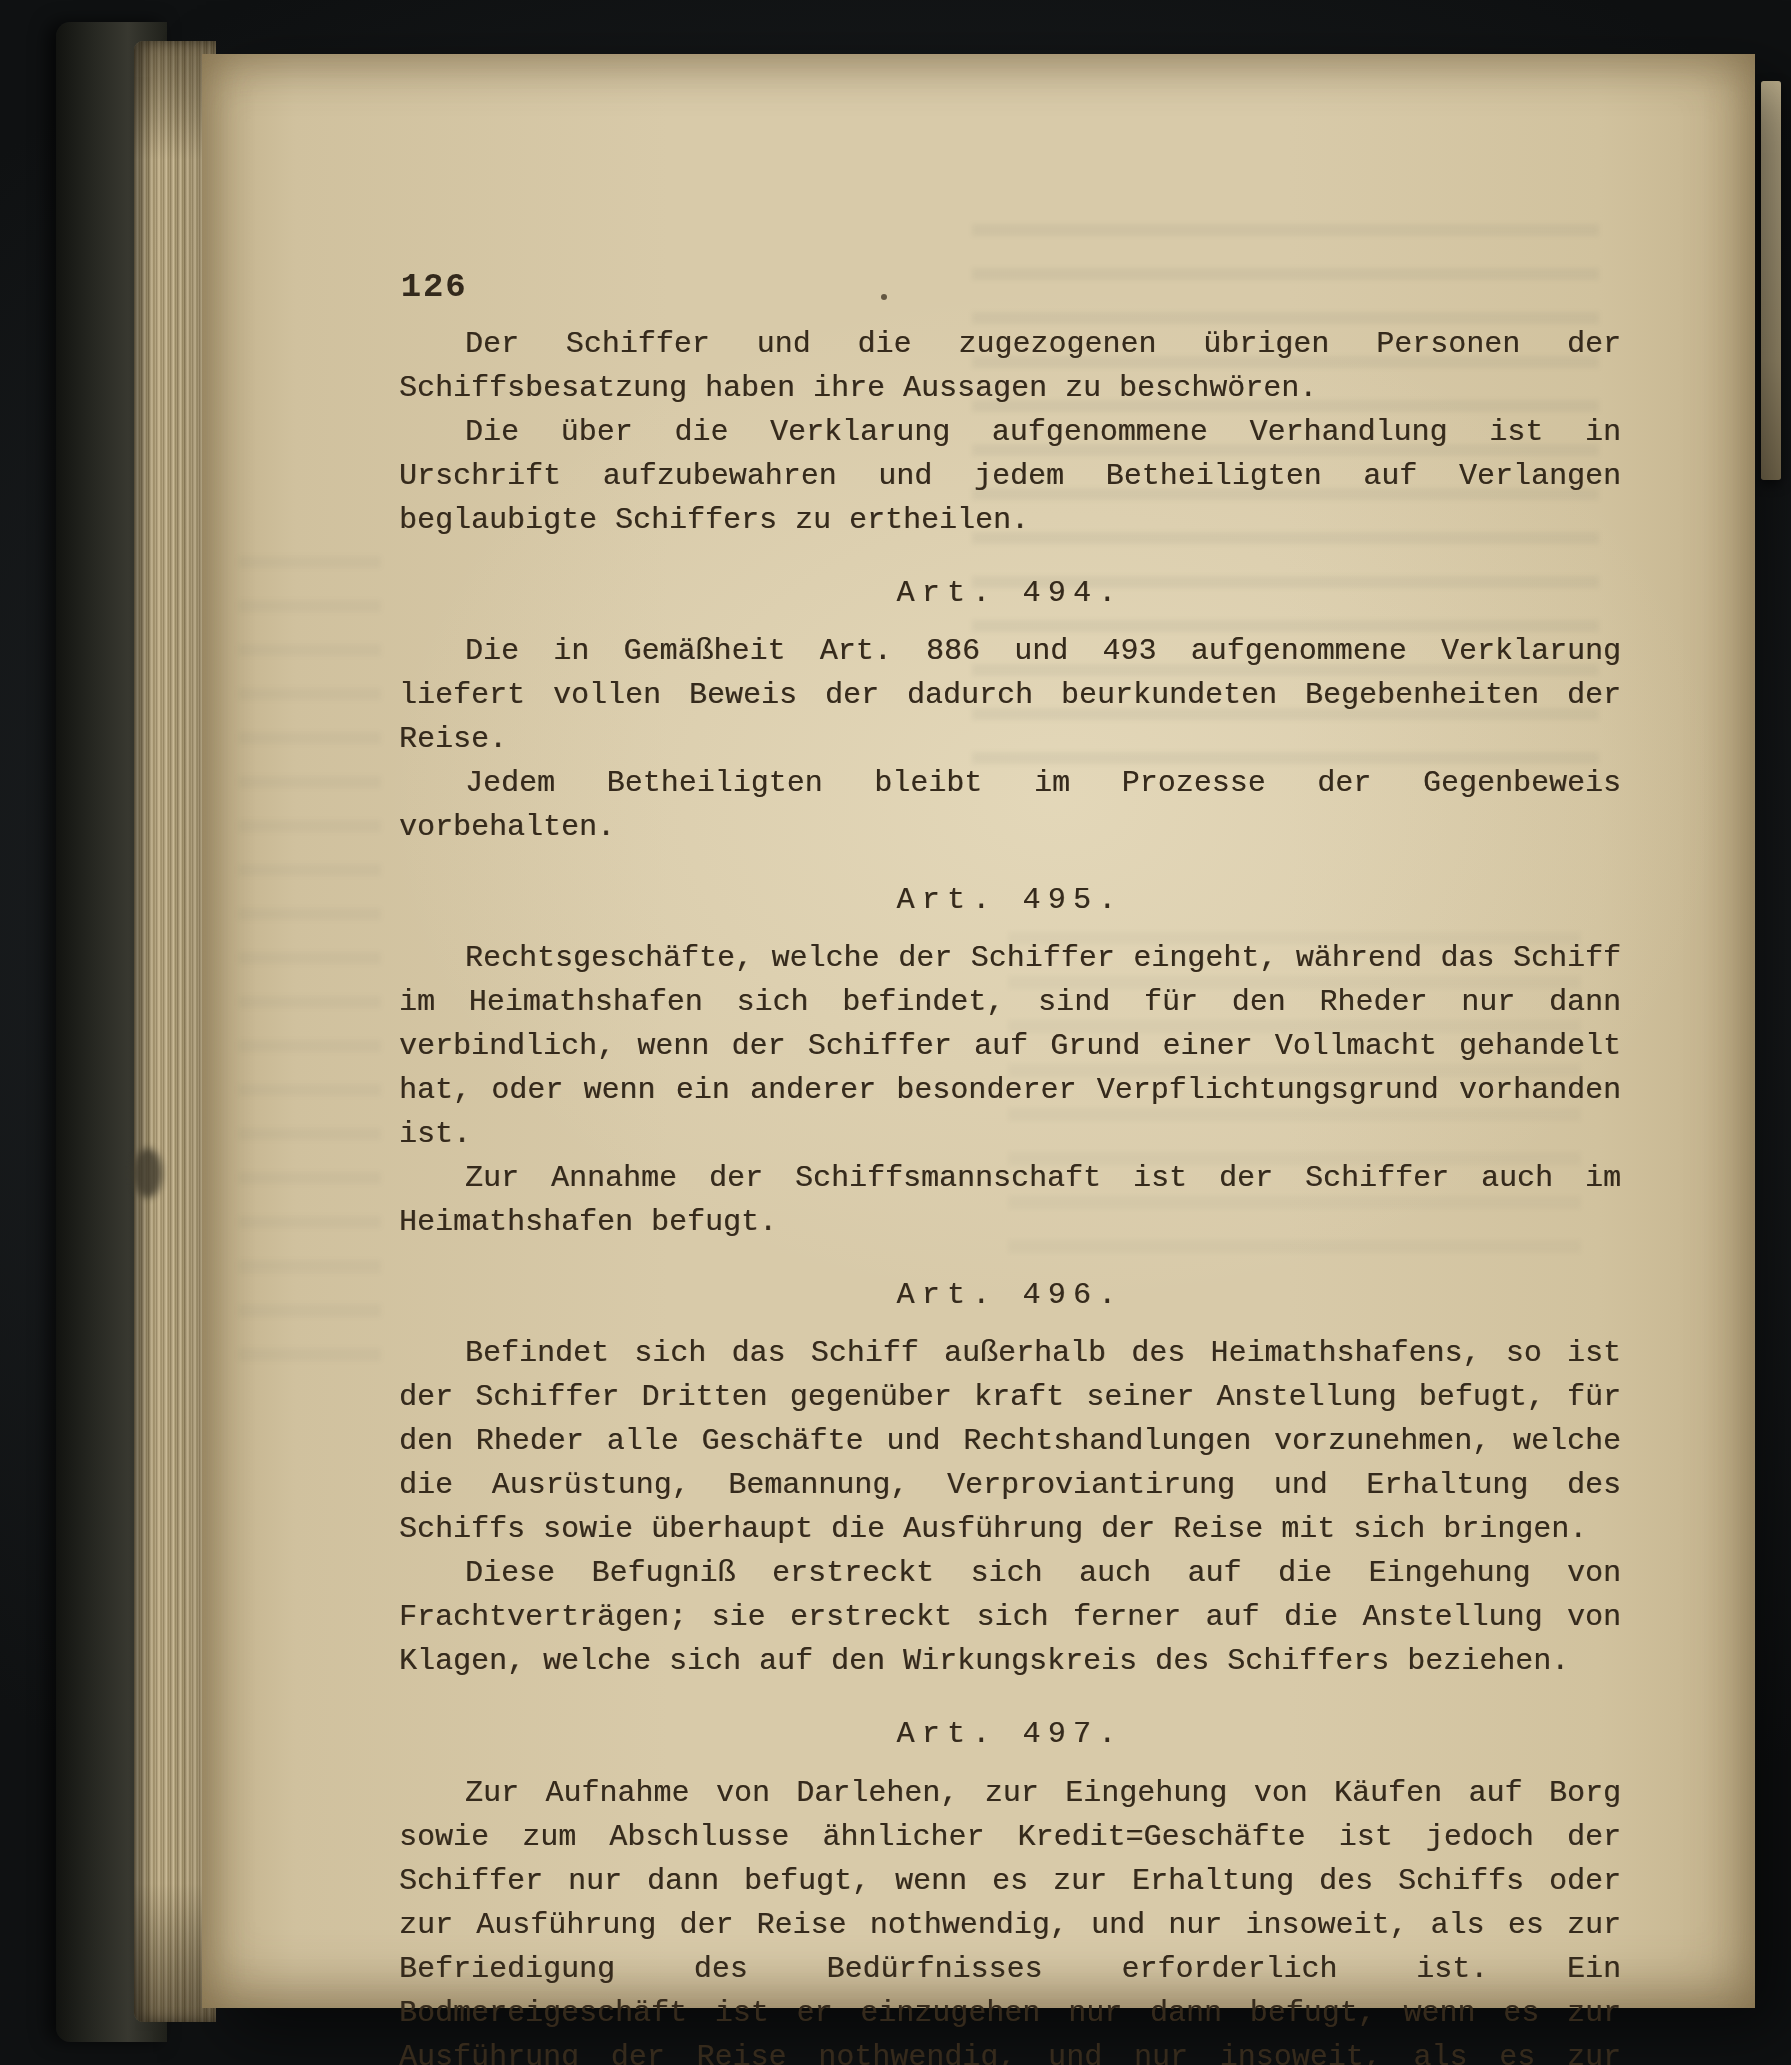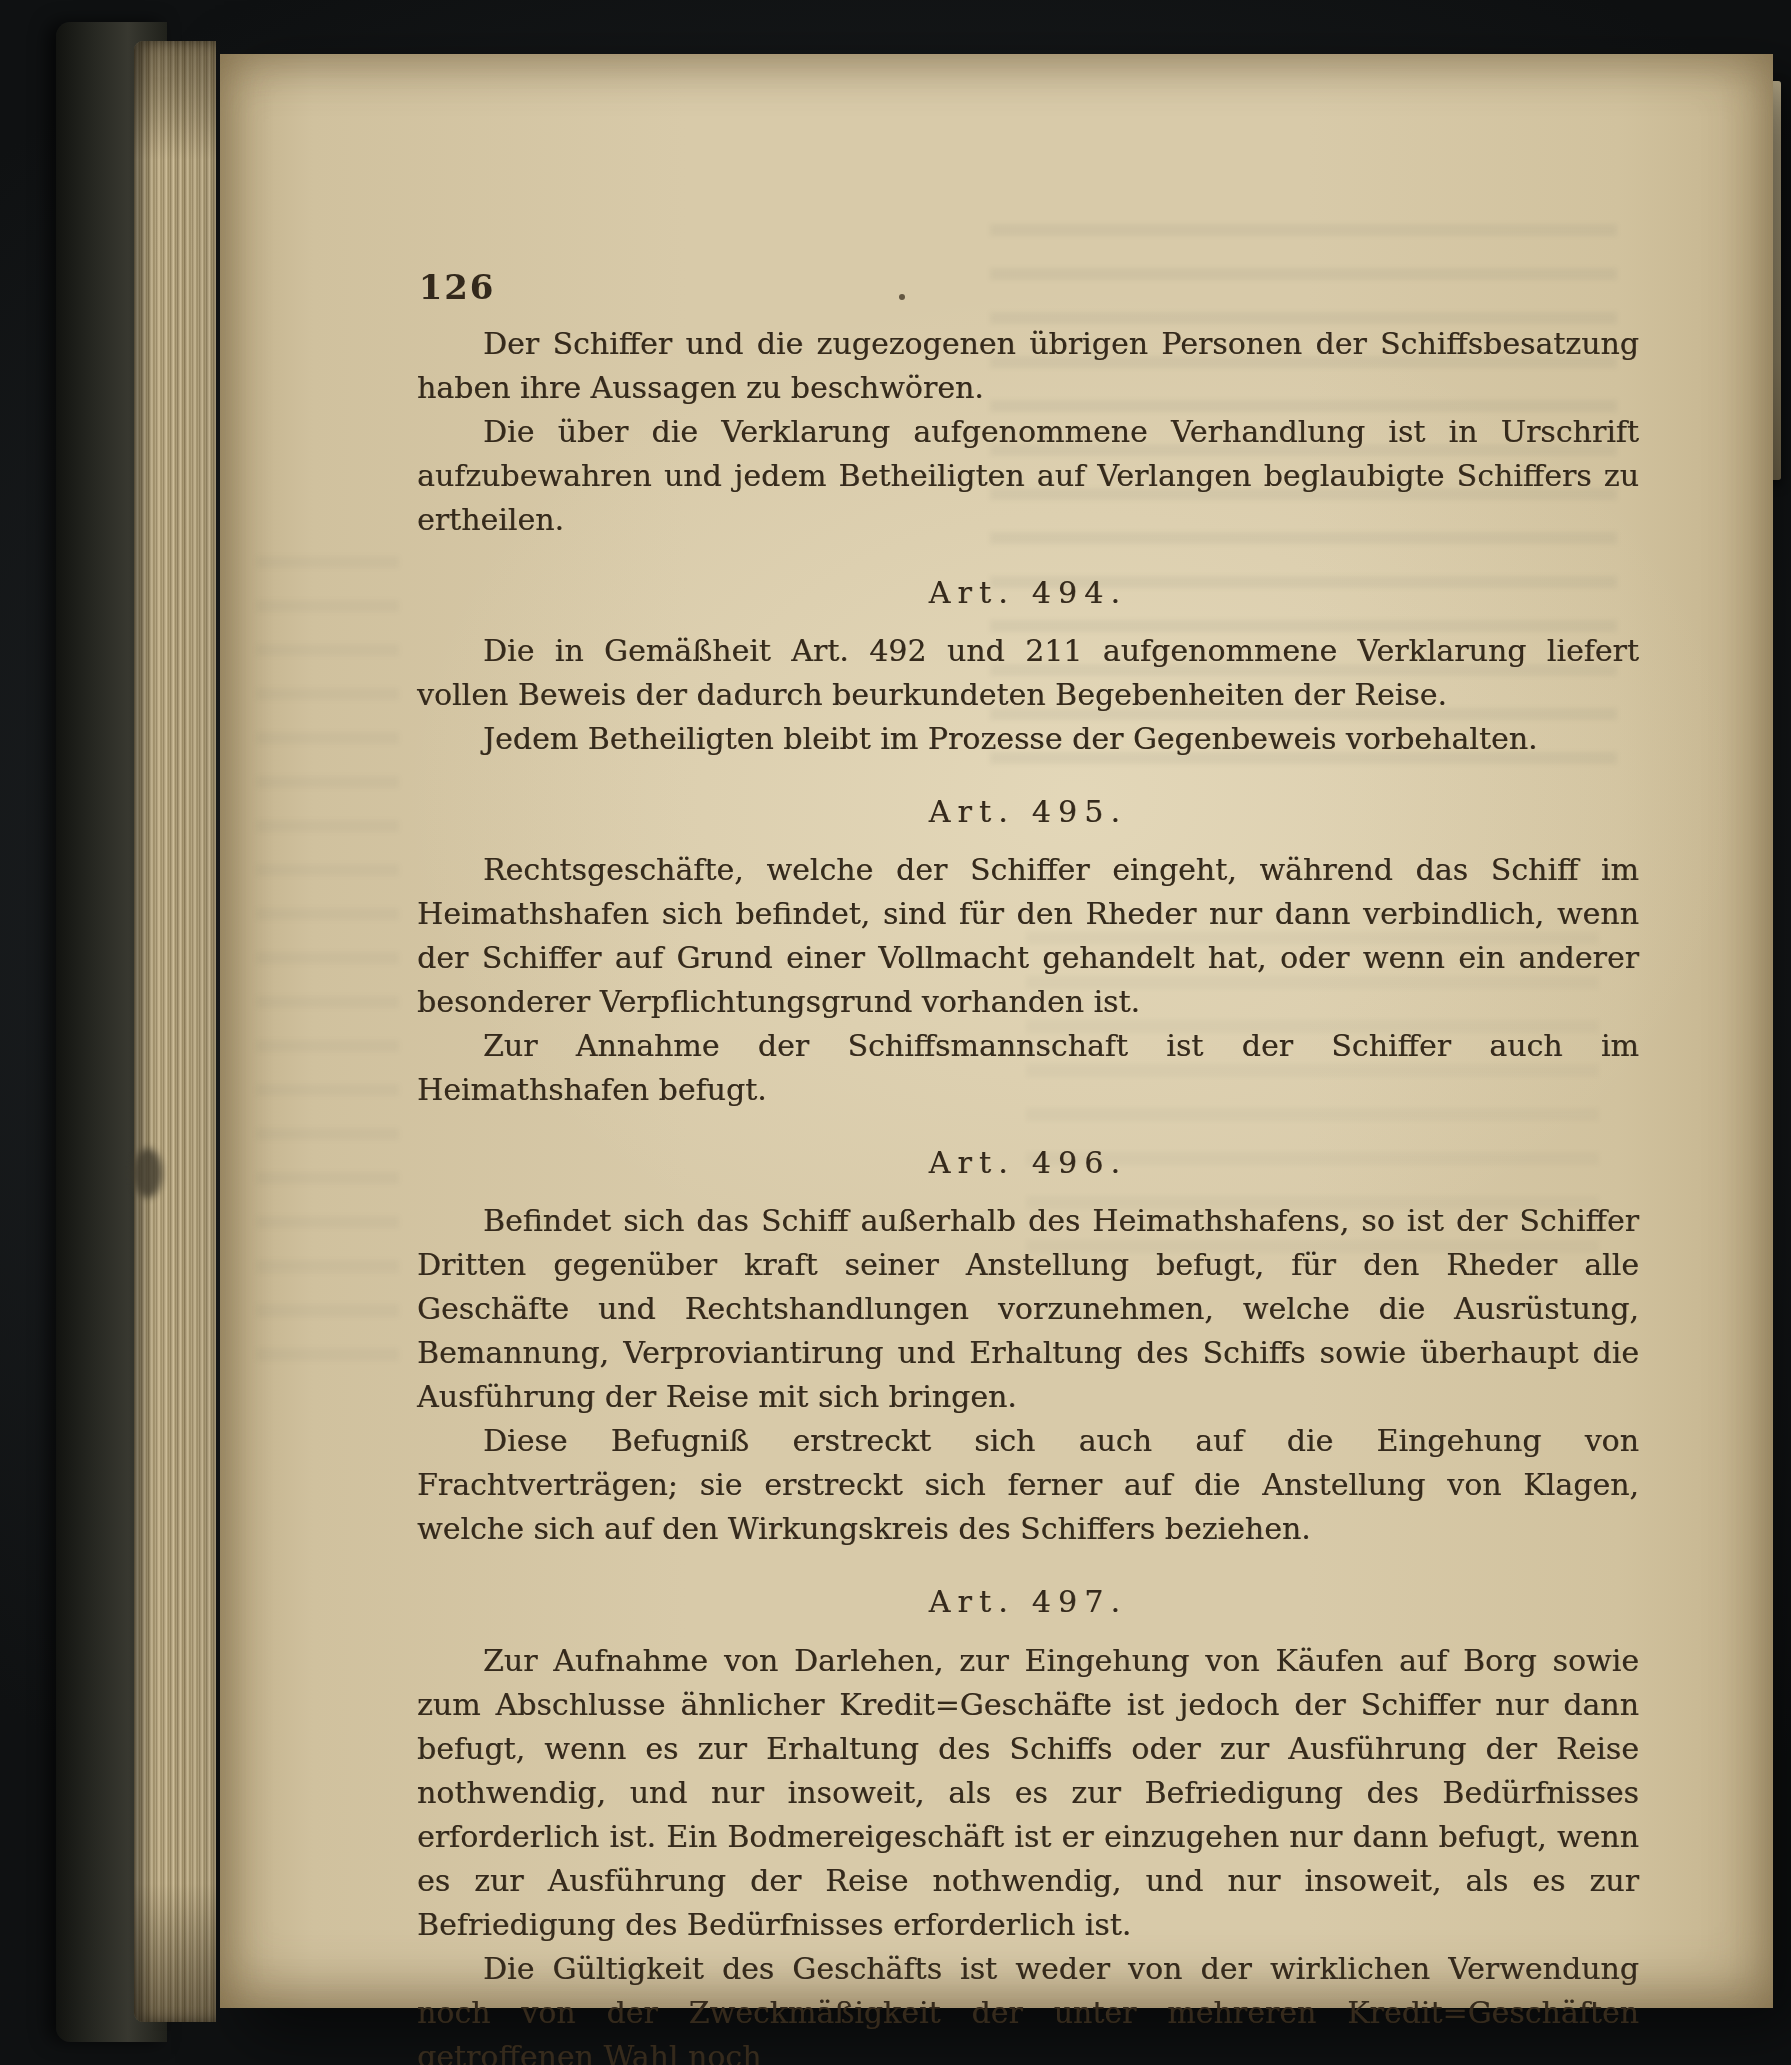--- a/index.html
+++ b/index.html
@@ -25,30 +25,31 @@
   .stain {
     position:absolute; left:133px; top:1148px; width:29px; height:50px;
     background:#3f3a2d; opacity:0.8; border-radius:50%; filter:blur(3.6px);
   }
   .page-sliver {
     position:absolute; left:1761px; top:81px; width:19.7px; height:399px;
     background:linear-gradient(180deg,#cfc09a 0%,#b3a37d 70%,#8f805f 100%);
     border-radius:2.7px; box-shadow:0 4.5px 10.7px rgba(0,0,0,0.5);
   }
   .page {
-    position:absolute; left:220px; top:54px; width:1553px; height:1954px;
+    position:absolute; left:202px; top:54px; width:1553px; height:1954px;
     background:
       radial-gradient(ellipse 1119px 851px at 55% 38%, rgba(248,240,214,0.35) 0%, rgba(248,240,214,0) 60%),
       linear-gradient(90deg,#bfae88 0%,#d0c19e 6%,#d8caa9 30%,#d8caa9 70%,#d1c29e 90%,#c3b28c 100%);
     box-shadow:
       27px 23px 63px rgba(0,0,0,0.55),
       inset 0 19.7px 40px rgba(96,76,44,0.25),
       inset 0 -27px 49px rgba(96,76,44,0.30),
       inset -23px 0 49px rgba(96,76,44,0.22),
       inset 18px 0 36px rgba(96,76,44,0.18);
+    font-family: Liberation Mono, monospace;
   }
   .ghost {
     position:absolute;
     background:repeating-linear-gradient(180deg, rgba(104,108,92,0.16) 0 12.5px, rgba(104,108,92,0) 12.5px 44px);
     filter:blur(2.7px); opacity:0.5; pointer-events:none;
   }
   .ghost-a { left:770px; top:170px; width:627px; height:564px; }
   .ghost-b { left:36px; top:502px; width:143px; height:806px; opacity:0.35; }
   .ghost-c { left:806px; top:878px; width:573px; height:340px; opacity:0.3; }
   .speck {
@@ -90,21 +91,21 @@
     <div class="ghost ghost-c"></div>
     <div class="speck"></div>
 
     <div class="text-block">
       <div class="page-number">126</div>
 
       <p class="para">Der Schiffer und die zugezogenen übrigen Personen der Schiffsbesatzung haben ihre Aussagen zu beschwören.</p>
       <p class="para">Die über die Verklarung aufgenommene Verhandlung ist in Urschrift aufzubewahren und jedem Betheiligten auf Verlangen beglaubigte Schiffers zu ertheilen.</p>
 
       <h3 class="art-heading">Art. 494.</h3>
-      <p class="para">Die in Gemäßheit Art. 492 und 211 aufgenommene Verklarung liefert vollen Beweis der dadurch beurkundeten Begebenheiten der Reise.</p>
+      <p class="para">Die in Gemäßheit Art. 886 und 493 aufgenommene Verklarung liefert vollen Beweis der dadurch beurkundeten Begebenheiten der Reise.</p>
       <p class="para">Jedem Betheiligten bleibt im Prozesse der Gegenbeweis vorbehalten.</p>
 
       <h3 class="art-heading">Art. 495.</h3>
       <p class="para">Rechtsgeschäfte, welche der Schiffer eingeht, während das Schiff im Heimathshafen sich befindet, sind für den Rheder nur dann verbindlich, wenn der Schiffer auf Grund einer Vollmacht gehandelt hat, oder wenn ein anderer besonderer Verpflichtungsgrund vorhanden ist.</p>
       <p class="para">Zur Annahme der Schiffsmannschaft ist der Schiffer auch im Heimathshafen befugt.</p>
 
       <h3 class="art-heading">Art. 496.</h3>
       <p class="para">Befindet sich das Schiff außerhalb des Heimathshafens, so ist der Schiffer Dritten gegenüber kraft seiner Anstellung befugt, für den Rheder alle Geschäfte und Rechtshandlungen vorzunehmen, welche die Ausrüstung, Bemannung, Verproviantirung und Erhaltung des Schiffs sowie überhaupt die Ausführung der Reise mit sich bringen.</p>
       <p class="para">Diese Befugniß erstreckt sich auch auf die Eingehung von Frachtverträgen; sie erstreckt sich ferner auf die Anstellung von Klagen, welche sich auf den Wirkungskreis des Schiffers beziehen.</p>
 

